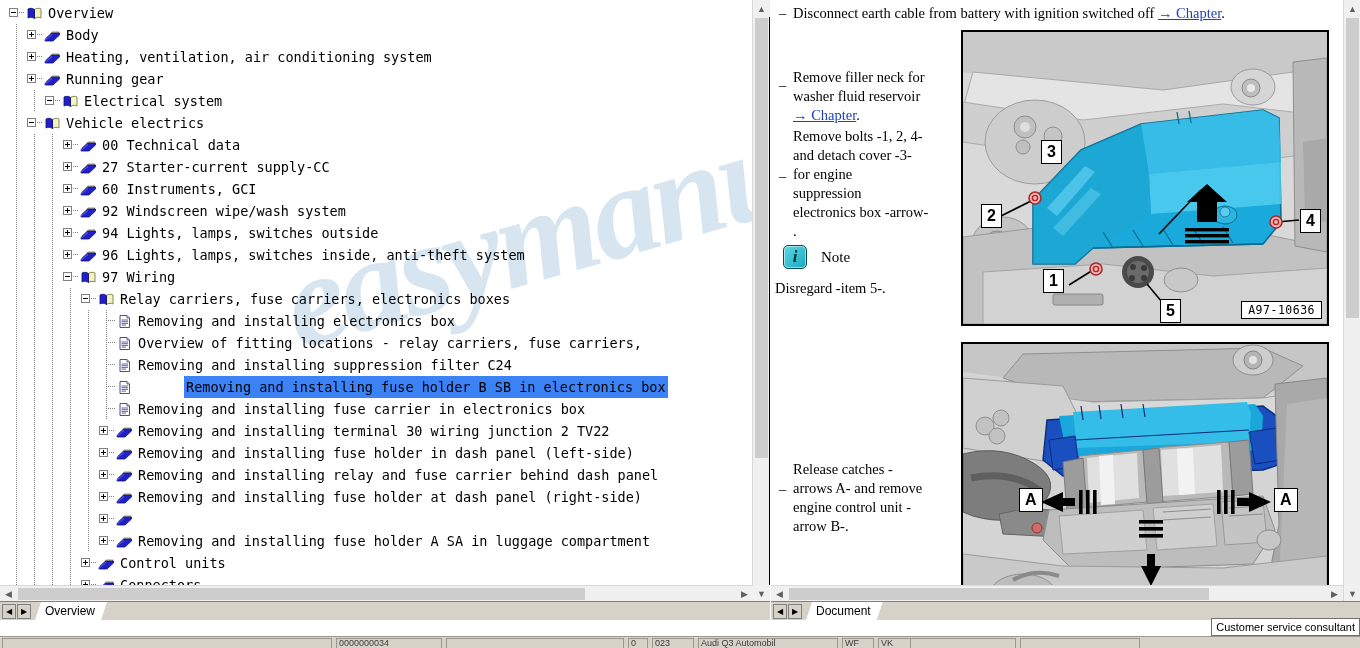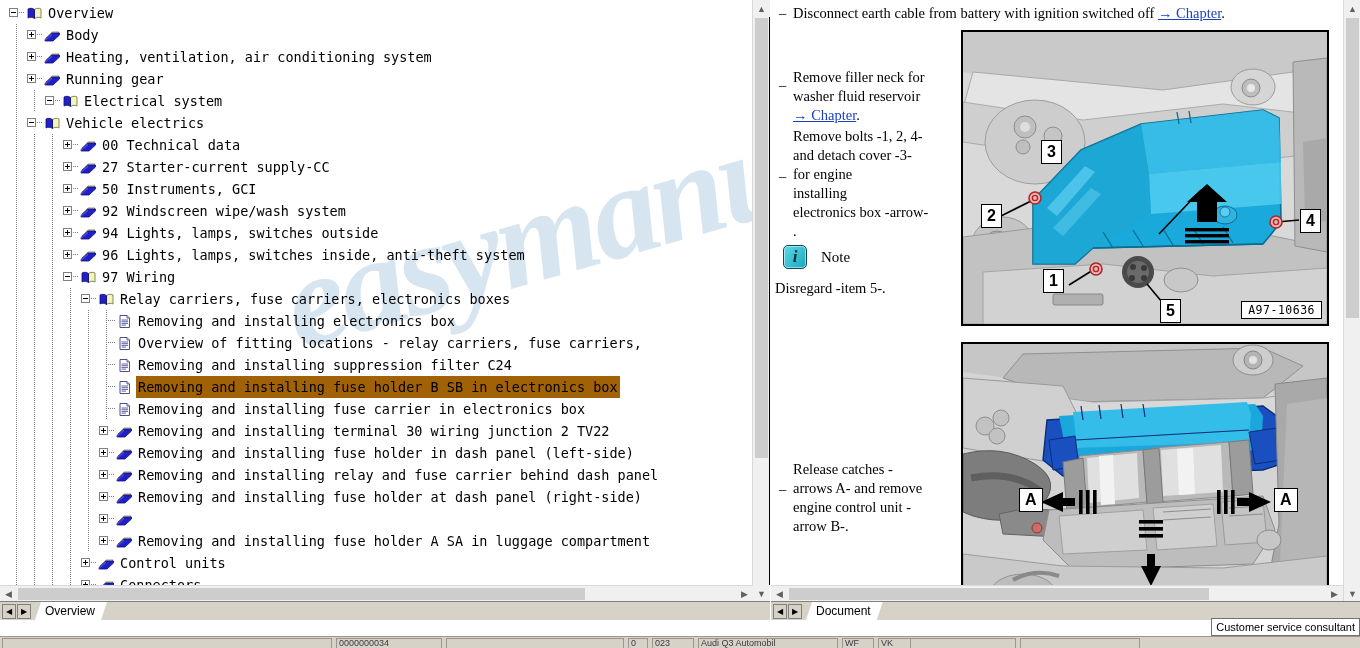--- a/index.html
+++ b/index.html
@@ -9,21 +9,21 @@
     font-family:"Liberation Sans",sans-serif;
     -webkit-font-smoothing:none;
   }
   .app{position:relative;width:1360px;height:648px;}
 
   
   .left-panel{position:absolute;left:0;top:0;width:770px;height:620px;background:#fff;border-right:1px solid #000;box-sizing:border-box;}
   .tree-viewport{position:absolute;left:0;top:0;width:753px;height:602px;overflow:hidden;background:#fff;}
   .tree{position:absolute;left:0;top:2px;width:1200px;font-family:"DejaVu Sans Mono","Liberation Mono",monospace;font-size:13.5px;line-height:22px;color:#000;white-space:nowrap;}
   .tr{position:relative;height:22px;display:flex;align-items:center;white-space:nowrap;}
-  .tr.sel > .lbl{background:#a16207;}
+  .tr.sel > .lbl{background:#3b82f6;margin-left:48px;}
   .gut{display:inline-block;width:8px;height:22px;flex:none;}
   .vline{display:inline-block;width:18px;height:22px;flex:none;position:relative;}
   .vline::before{content:"";position:absolute;left:8px;top:0;bottom:0;width:1px;
     background-image:linear-gradient(to bottom,#808080 50%,transparent 50%);background-size:1px 2px;}
   .pm{display:inline-block;width:18px;height:22px;flex:none;position:relative;cursor:default;}
   .pm .box{position:absolute;left:1px;top:6px;width:9px;height:9px;border:1px solid #808080;background:#fff;box-sizing:border-box;}
   .pm .hbar{position:absolute;left:3px;top:10px;width:5px;height:1px;background:#000;}
   .pm .vbar{position:absolute;left:5px;top:8px;width:1px;height:5px;background:#000;}
   .pm .dash{position:absolute;left:11px;top:10px;width:6px;height:1px;
     background-image:linear-gradient(to right,#808080 50%,transparent 50%);background-size:2px 1px;}
@@ -243,21 +243,21 @@
               <span class="box"></span>
               <span class="hbar"></span>
               <span class="vbar"></span>
               <span class="dash"></span>
             </span>
             <span class="ico"><svg width="17" height="15" viewBox="0 0 17 15">
                 <path d="M2 10 L8 4 L15 4 L9 10 Z" fill="#eeeeb8" stroke="#6a6a35" stroke-width="0.7"></path>
                 <path d="M1 11.5 L8 5 L15.5 5 L15.5 7 L9 13 L1 13 Z" fill="#2020c8" stroke="#101070" stroke-width="0.8"></path>
                 <path d="M1 11.5 L8 5.2 L8 7.2 L1 13 Z" fill="#4a4ae0"></path>
               </svg></span>
-            <span class="lbl">50 Instruments, GCI</span>
+            <span class="lbl">60 Instruments, GCI</span>
           </div>
           <div class="tr">
             <span class="gut"></span>
             <span class="vline"></span>
             <span class="vline"></span>
             <span class="vline"></span>
             <span class="pm">
               <span class="box"></span>
               <span class="hbar"></span>
               <span class="vbar"></span>
@@ -655,21 +655,21 @@
             <a class="lnk" href="#">→ Chapter</a><span>.</span>
           </span>
         </div>
 
         <div class="blk" style="left:8px;top:127px;width:190px;">
           <span class="bullet" style="align-items:flex-start;padding-top:40px;">–</span>
           <span class="txt">
             <span>Remove bolts -1, 2, 4-</span><br>
             <span>and detach cover -3-</span><br>
             <span>for engine</span><br>
-            <span>installing</span><br>
+            <span>suppression</span><br>
             <span>electronics box -arrow-</span><br>
             <span>.</span>
           </span>
         </div>
 
         <div class="note-row" style="left:12px;top:245px;">
           <div class="note-ico">i</div>
           <div class="note-lbl">Note</div>
         </div>
         <div class="doc-line" style="left:4px;top:279px;">Disregard -item 5-.</div>

